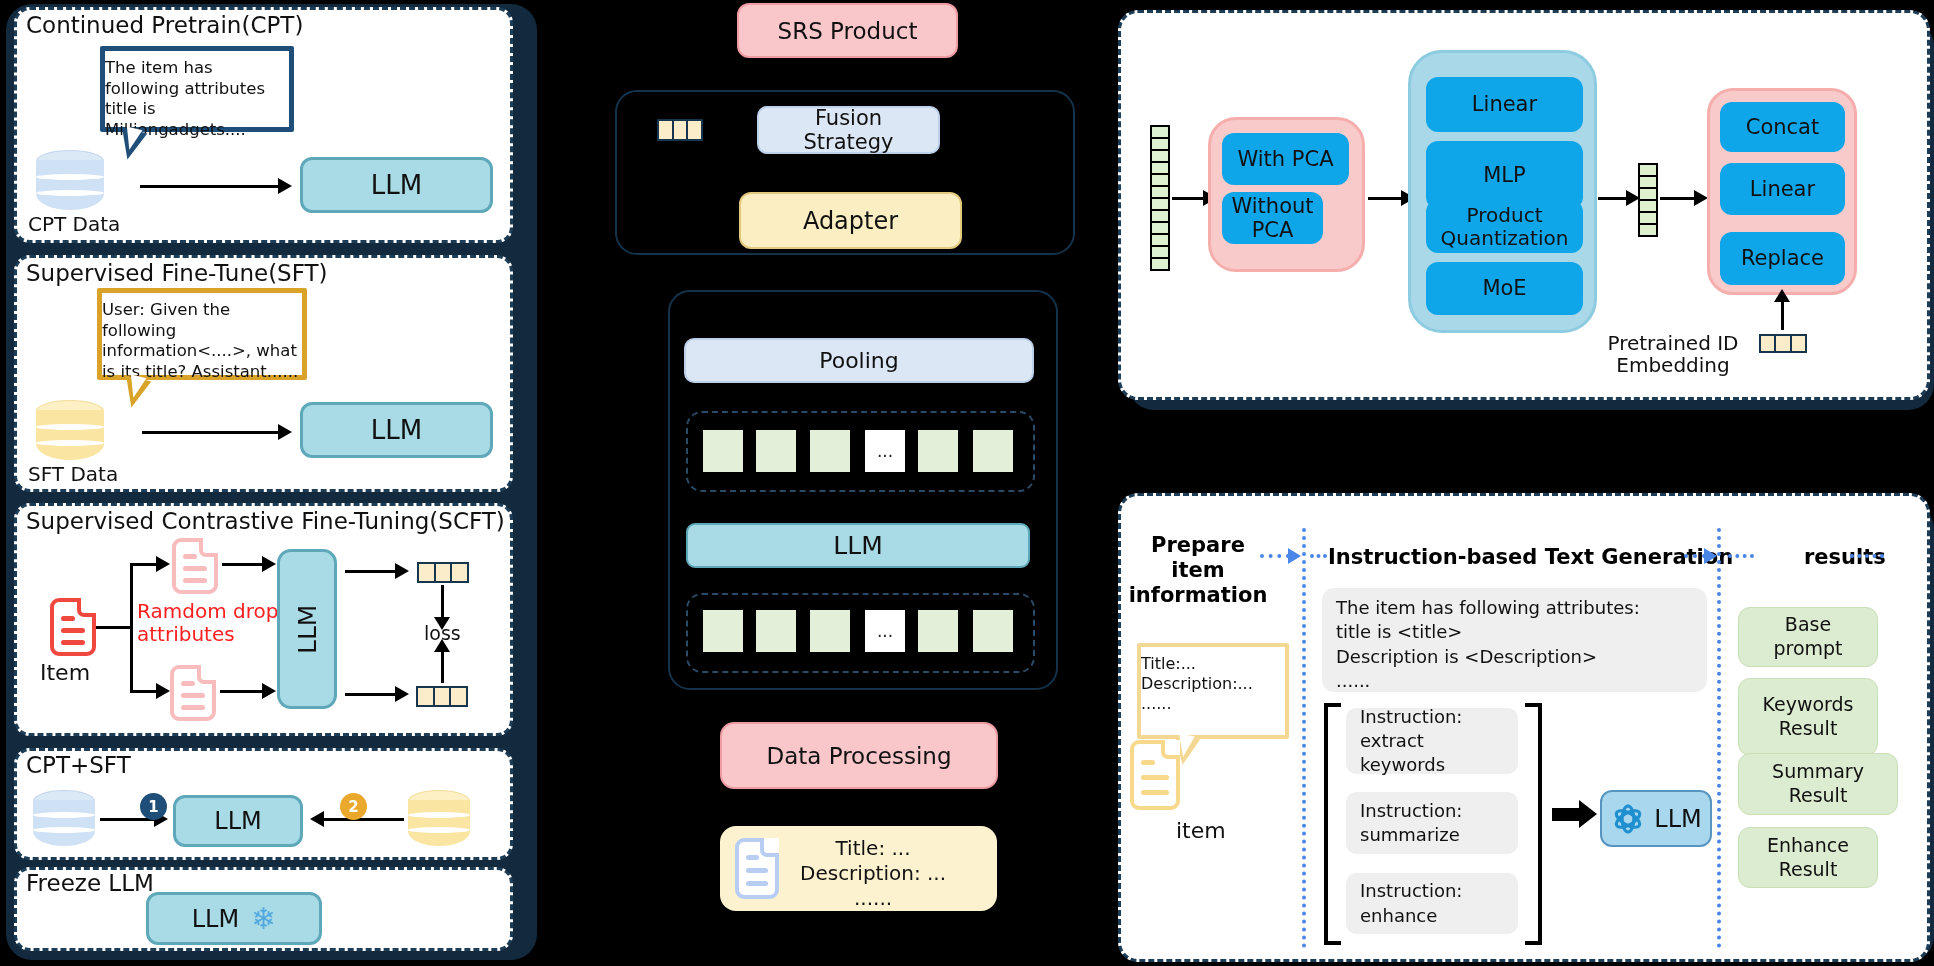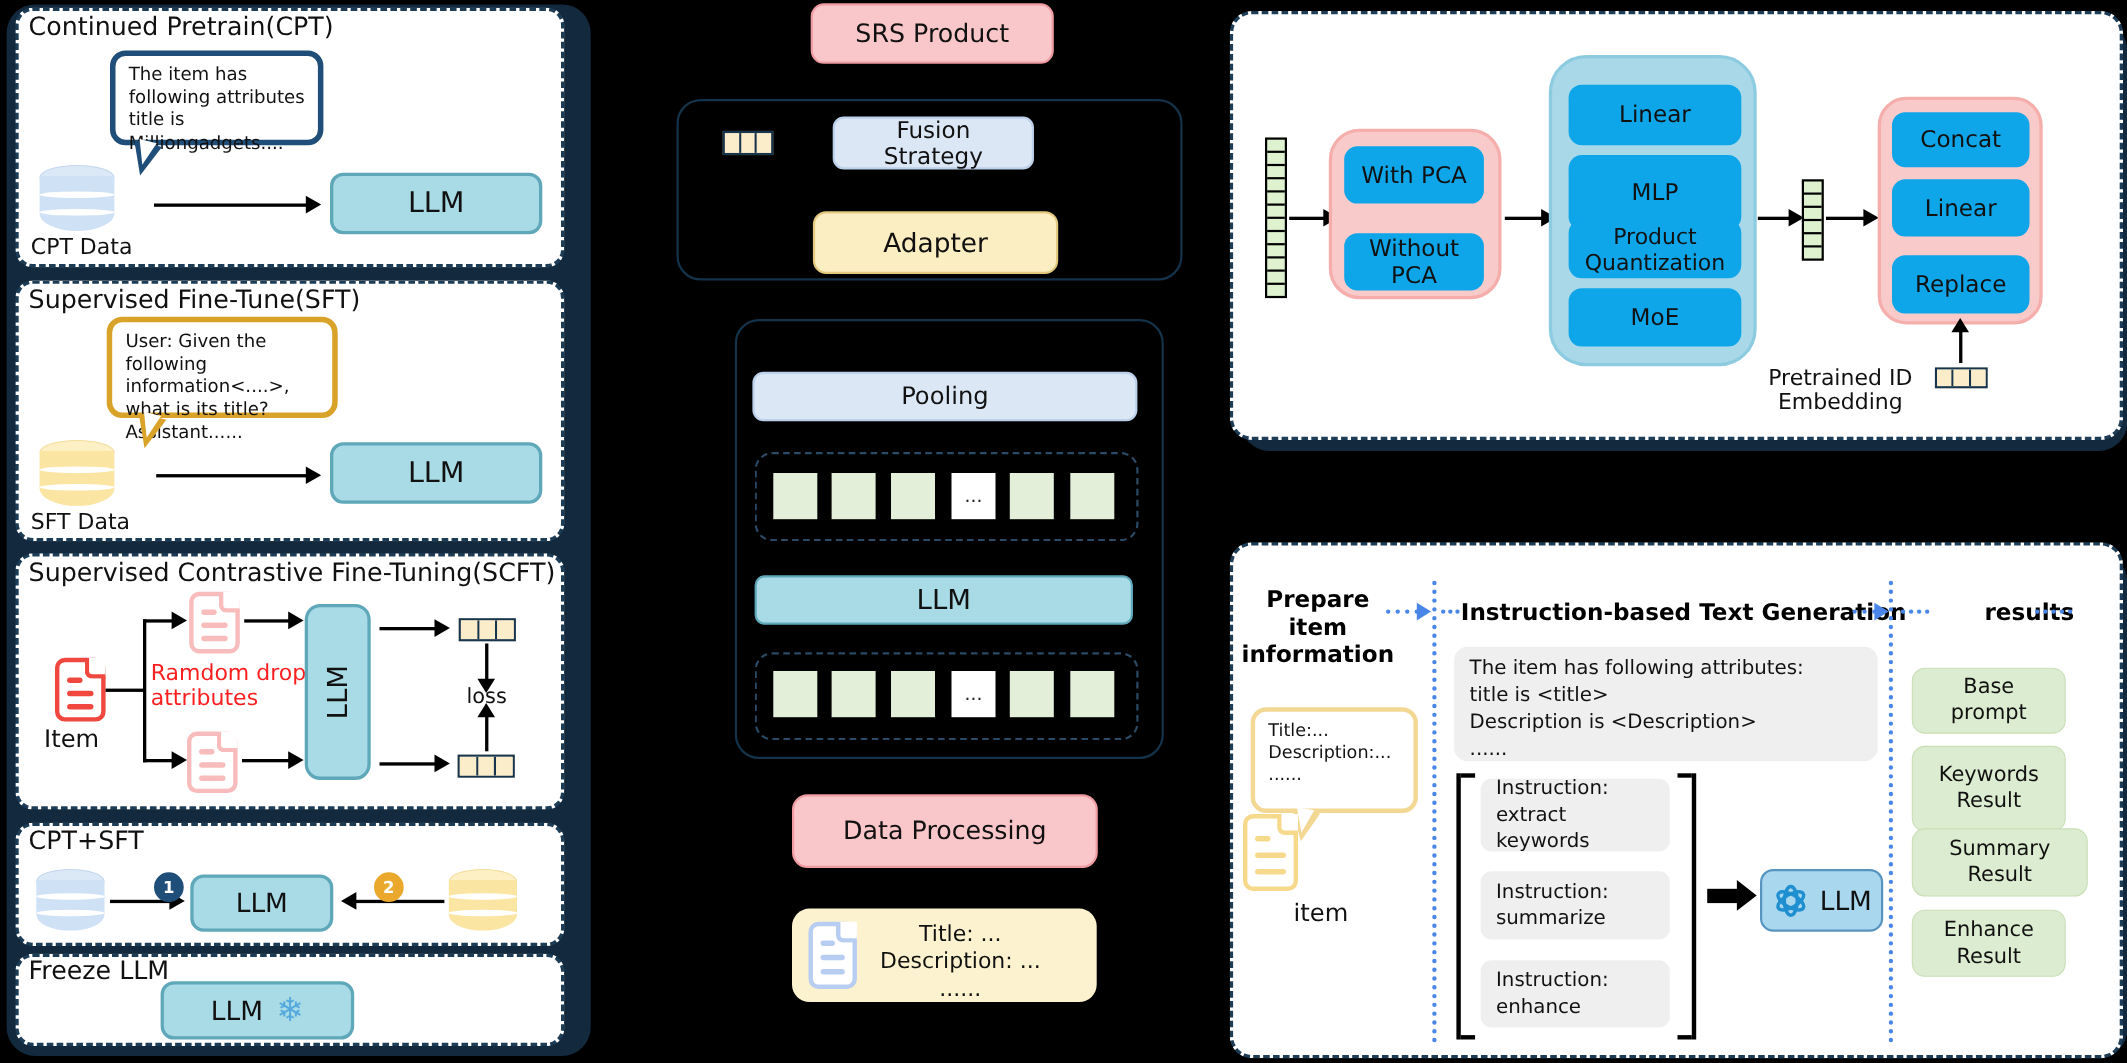--- a/index.html
+++ b/index.html
@@ -48,21 +48,21 @@
   
   .vstrip{position:absolute;display:flex;flex-direction:column;border:2px solid #000;background:#dff2cf;box-sizing:border-box;}
   .vstrip i{display:block;flex:1;border-bottom:2px solid #000;}
   .vstrip i:last-child{border-bottom:none;}
   .hstrip{position:absolute;display:flex;border:2.5px solid #17354d;background:#fbeccaa0;box-sizing:border-box;}
   .hstrip i{display:block;flex:1;border-right:2.5px solid #17354d;background:#fbecca;}
   .hstrip i:last-child{border-right:none;}
   .sq{position:absolute;width:40px;height:42px;background:#e4efda;}
   .sq.white{background:#fff;display:flex;align-items:center;justify-content:center;font-size:17px;color:#222;}
   
-  .bubble{position:absolute;background:#fff;border-radius:14px;box-sizing:border-box;padding:7px 12px;
+  .bubble{position:absolute;background:#fff;border-radius:2px;box-sizing:border-box;padding:7px 0;
           font-size:16.5px;line-height:1.25;}
   .tail-o{position:absolute;width:0;height:0;border-left:13px solid transparent;border-right:13px solid transparent;}
   .tail-i{position:absolute;width:0;height:0;border-left:8px solid transparent;border-right:8px solid transparent;
           border-top:22px solid #fff;}
   
   .db{position:absolute;}
   .db .top{position:absolute;left:0;right:0;top:0;height:20px;border-radius:50%;}
   .db .body{position:absolute;left:0;right:0;top:10px;bottom:0;border-radius:0 0 34px 34px / 0 0 16px 16px;}
   .db .s1,.db .s2{position:absolute;left:0;right:0;height:6px;border-radius:50%;background:#fff;}
   
@@ -253,21 +253,21 @@
       <i></i>
       <i></i>
       <i></i>
       <i></i>
       <i></i>
   </div>
   <div class="ar" style="left:1172px;top:197px;width:33px;"></div>
 
   <div class="box" style="left:1208px;top:117px;width:157px;height:155px;background:#f9caca;border:3px solid #f5aeac;border-radius:28px;"></div>
   <div class="box whitebox" style="left:1222px;top:133px;width:127px;height:52px;">With PCA</div>
-  <div class="box whitebox pre" style="left:1222px;top:212px;width:127px;height:52px;">Without
+  <div class="box whitebox pre" style="left:1222px;top:192px;width:101px;height:52px;">Without
 PCA</div>
   <div class="ar" style="left:1368px;top:197px;width:35px;"></div>
 
   <div class="box" style="left:1408px;top:50px;width:189px;height:283px;background:#a9d9e9;border:3px solid #8ccbe0;border-radius:34px;"></div>
   <div class="box whitebox" style="left:1426px;top:77px;width:157px;height:55px;">Linear</div>
   <div class="box whitebox" style="left:1426px;top:141px;width:157px;height:68px;">MLP</div>
   <div class="box whitebox pre" style="left:1426px;top:200px;width:157px;height:53px;font-size:20px;">Product
 Quantization</div>
   <div class="box whitebox" style="left:1426px;top:262px;width:157px;height:53px;">MoE</div>
   <div class="ar" style="left:1598px;top:197px;width:30px;"></div>

